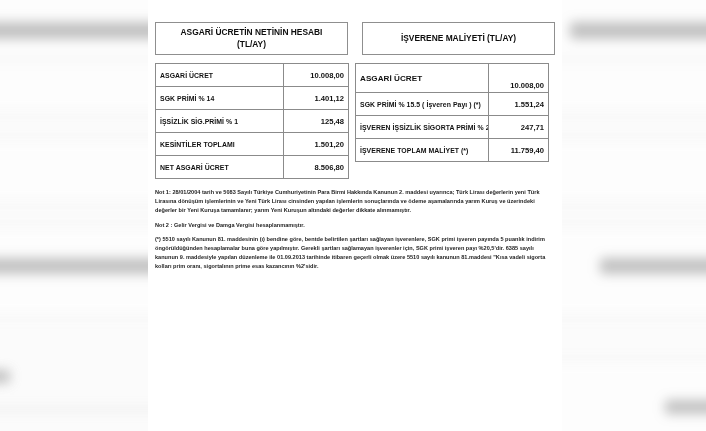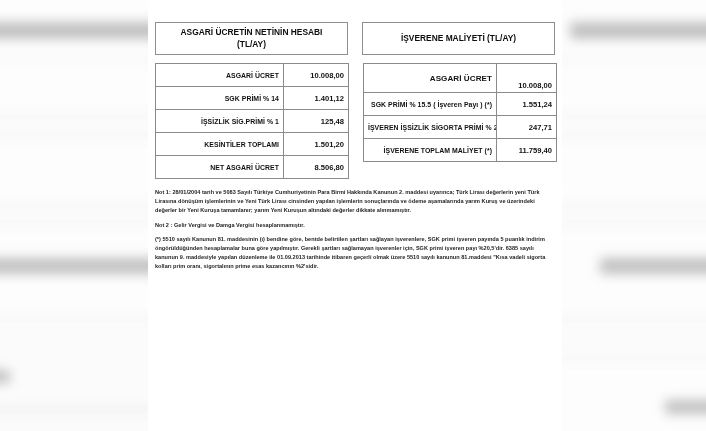--- a/index.html
+++ b/index.html
@@ -125,21 +125,21 @@
     padding: 4px 5px;
     box-sizing: border-box;
   }
   .sec-box.left-sec  { width: 193px; height: 33px; }
   .sec-box.right-sec { width: 193px; height: 33px; }
 
   
   .tbl-row {
     margin-top: 8px;
     display: flex;
-    gap: 14px;
+    gap: 6px;
     align-items: flex-start;
   }
   table.calc {
     border-collapse: collapse;
     table-layout: fixed;
     background: #fff;
   }
   table.calc.left-tbl  { width: 193px; }
   table.calc.right-tbl { width: 193px; }
 
@@ -147,21 +147,21 @@
     border: 1px solid #8b8b8b;
     font-size: 6.9px;
     font-weight: bold;
     color: #111;
     padding: 0 4px;
     height: 22px;
     vertical-align: middle;
     white-space: nowrap;
     overflow: hidden;
   }
-  table.calc td.lbl { text-align: right; letter-spacing: .05px; }
+  table.calc td.lbl { text-align: left; letter-spacing: .05px; }
   table.calc td.val { text-align: right; font-size: 7.6px; }
 
   .left-tbl col.c1  { width: 128px; }
   .left-tbl col.c2  { width: 65px; }
   .right-tbl col.c1 { width: 133px; }
   .right-tbl col.c2 { width: 60px; }
 
   
   .right-tbl tr.first td.lbl { font-size: 8.1px; vertical-align: middle; }
   .right-tbl tr.first td.val { vertical-align: bottom; padding-bottom: 2px; }

